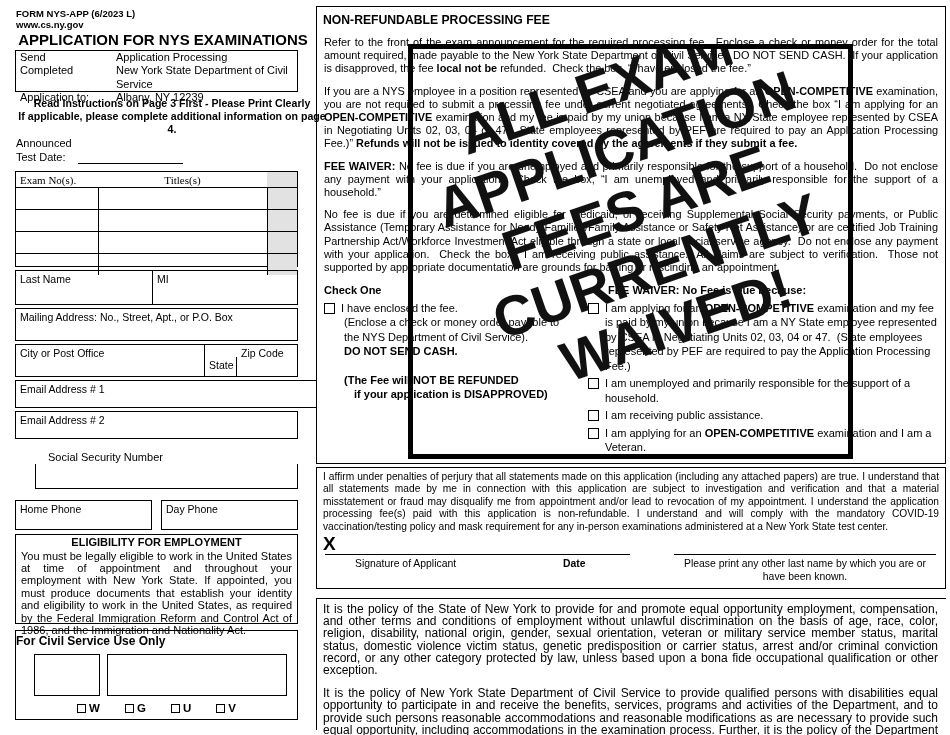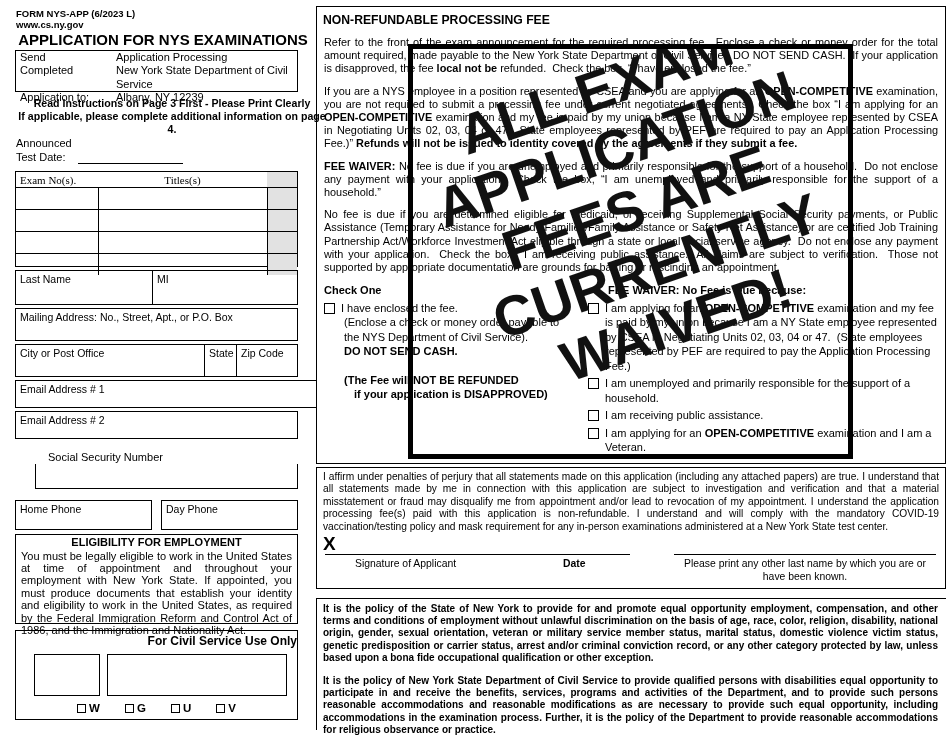--- a/index.html
+++ b/index.html
@@ -45,38 +45,38 @@
   #name-box{position:absolute;left:15px;top:270px;width:283px;height:35px;border:1.3px solid #000;box-sizing:border-box;display:flex;}
   #name-box>div{border-right:1.3px solid #000;box-sizing:border-box;}
   #name-box>div:last-child{border-right:none;}
   .nm-last{width:137px;} .nm-first{width:110px;} .nm-mi{width:34px;}
 
   #addr-box{position:absolute;left:15px;top:308px;width:283px;height:33px;border:1.3px solid #000;box-sizing:border-box;}
 
   #city-box{position:absolute;left:15px;top:344px;width:283px;height:33px;border:1.3px solid #000;box-sizing:border-box;display:flex;}
   #city-box>div{border-right:1.3px solid #000;box-sizing:border-box;}
   #city-box>div:last-child{border-right:none;}
-  .ct-city{width:189px;} .ct-state{width:32px;} .ct-zip{width:58px;}
+  .ct-city{width:189px;} .ct-state{width:32px;margin-top:12px;} .ct-zip{width:58px;}
 
   #email1-box{position:absolute;left:15px;top:380px;width:302px;height:28px;border:1.3px solid #000;box-sizing:border-box;}
   #email2-box{position:absolute;left:15px;top:411px;width:283px;height:28px;border:1.3px solid #000;box-sizing:border-box;}
 
   #ssn-label{position:absolute;left:48px;top:451px;font-size:11px;}
   #ssn-box{position:absolute;left:35px;top:464px;width:263px;height:25px;
            border-left:1.3px solid #000;border-right:1.3px solid #000;border-bottom:1.3px solid #000;box-sizing:border-box;}
 
   #phone-row{position:absolute;left:15px;top:500px;width:283px;height:30px;display:flex;justify-content:space-between;}
   #phone-row>div{width:137px;border:1.3px solid #000;box-sizing:border-box;}
 
   #elig-box{position:absolute;left:15px;top:534px;width:283px;height:90px;border:1.3px solid #000;box-sizing:border-box;padding:1px 5px 0 5px;}
   #elig-title{text-align:center;font-size:11px;font-weight:bold;line-height:13.5px;}
   #elig-body{font-size:11px;line-height:12.4px;text-align:justify;}
 
   #civil-box{position:absolute;left:15px;top:630px;width:283px;height:90px;border:1.3px solid #000;box-sizing:border-box;}
-  #civil-title{text-align:right;font-size:12px;font-weight:bold;padding-top:3px;}
+  #civil-title{text-align:left;font-size:12px;font-weight:bold;padding-top:3px;}
   #civil-inner{display:flex;gap:7px;padding:6px 10px 0 18px;}
   #civil-inner .sq1{width:66px;height:42px;border:1.3px solid #000;box-sizing:border-box;}
   #civil-inner .sq2{flex:1;height:42px;border:1.3px solid #000;box-sizing:border-box;}
   #civil-checks{display:flex;justify-content:center;gap:25px;padding-top:6px;font-size:11.5px;font-weight:bold;}
   #civil-checks span.cb{display:inline-block;width:9px;height:9px;border:1.4px solid #000;box-sizing:border-box;margin-right:3px;vertical-align:-1px;}
 
   
   #right-col{position:absolute;left:312px;top:0;width:638px;height:735px;}
 
   #fee-hdr{position:absolute;left:4px;top:6px;width:630px;height:26px;
@@ -104,21 +104,21 @@
   #sig-rules{position:relative;height:1px;margin-top:1px;}
   #sig-rule-l{position:absolute;left:2px;top:0;width:305px;border-bottom:1.7px solid #000;}
   #sig-rule-r{position:absolute;left:351px;top:0;width:262px;border-bottom:1.2px solid #000;}
   #sig-labels{position:relative;height:30px;font-size:10.4px;}
   #lbl-sig{position:absolute;left:32px;top:3px;}
   #lbl-date{position:absolute;left:240px;top:3px;font-weight:bold;}
   #lbl-other{position:absolute;left:351px;top:3px;width:262px;text-align:center;line-height:12.6px;}
 
   #policy-box{position:absolute;left:4px;top:598px;width:630px;height:132px;
               border-left:1.6px solid #000;border-top:1.6px solid #000;box-sizing:border-box;padding:4px 8px 0 6px;}
-  #policy-box p{margin:0 0 11px 0;font-size:10px;line-height:12.2px;text-align:justify;font-weight:bold;}
+  #policy-box p{margin:0 0 11px 0;font-size:12px;line-height:12.2px;text-align:justify;}
 
   
   #watermark{position:absolute;left:408px;top:44px;width:445px;height:415px;
              border:5px solid #000;box-sizing:border-box;overflow:hidden;pointer-events:none;}
   #wm-text{position:absolute;left:-42px;top:4px;width:530px;
            transform:rotate(-19deg);transform-origin:center center;
            text-align:center;font-size:56px;font-weight:bold;line-height:62px;
            letter-spacing:0px;color:#111;white-space:pre-line;}
 </style>
 </head>

